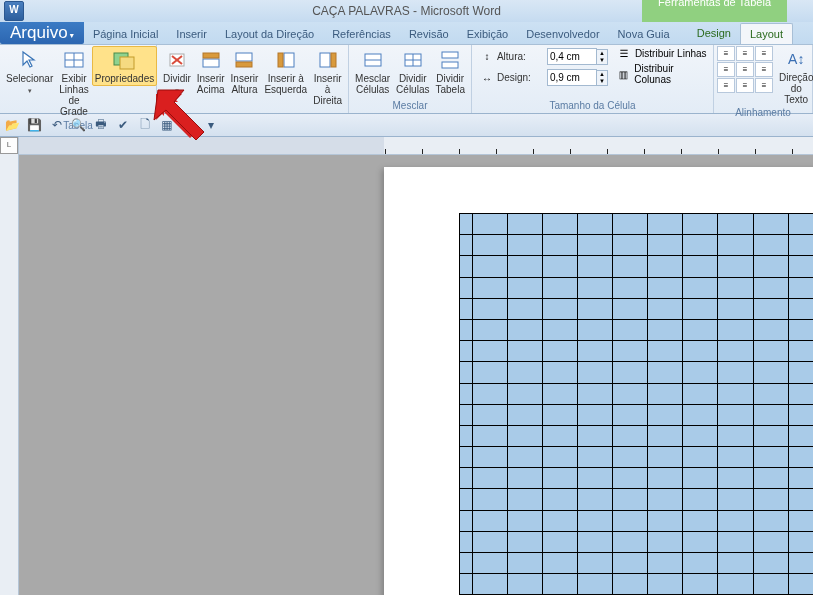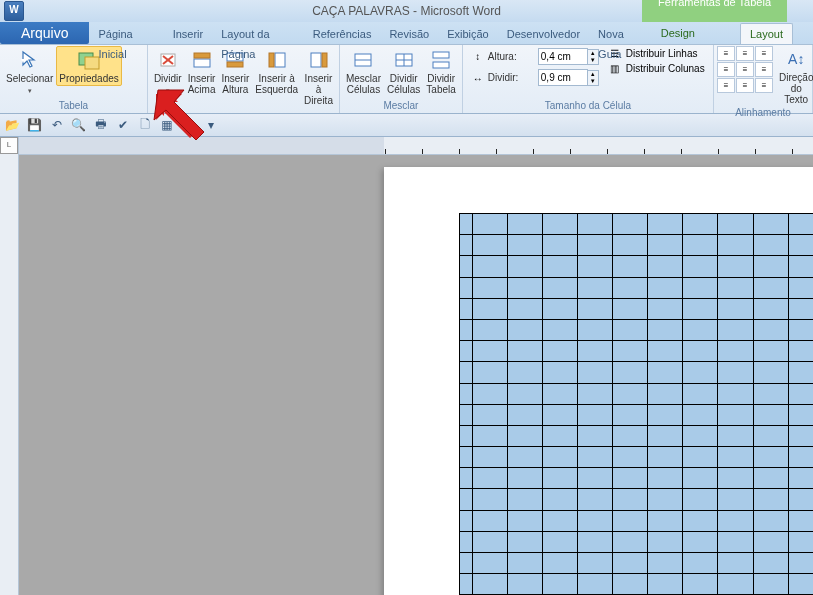--- a/index.html
+++ b/index.html
@@ -59,40 +59,39 @@
   display: flex;
   align-items: flex-end;
   border-bottom: 1px solid #a8bfd6;
   position: relative;
 }
 .file-tab {
   background: linear-gradient(to bottom, #3b7bc4, #2c66b1);
   color: #fff;
   height: 22px;
   line-height: 22px;
-  padding: 0 21px;
-  font-size: 14px;
+  padding: 0 10px;
+  font-size: 17px;
   border-radius: 0 0 2px 2px;
 }
 .file-tab::after { content: " ▾"; font-size: 8px; }
 .tab {
   padding: 0 9px;
   height: 20px;
   line-height: 20px;
   color: #3b5b7e;
   font-size: 11px;
   cursor: pointer;
 }
 .tab.context { color: #2b6a1e; }
 .tab.active {
   background: #f3f6fa;
   border: 1px solid #a8bfd6;
   border-bottom: none;
   border-radius: 2px 2px 0 0;
-  margin-left: 36px;
 }
 .context-tabs {
   display: flex;
   margin-left: auto;
   margin-right: 20px;
 }
 
 
 .ribbon {
   height: 68px;
@@ -323,21 +322,21 @@
     <span> - </span>
     <span>Microsoft Word</span>
   </div>
   <div class="tools-tab">Ferramentas de Tabela</div>
 </div>
 
 <div class="tabs">
   <div class="file-tab">Arquivo</div>
   <div class="tab">Página Inicial</div>
   <div class="tab">Inserir</div>
-  <div class="tab">Layout da Página</div>
+  <div class="tab">Layout da Direção</div>
   <div class="tab">Referências</div>
   <div class="tab">Revisão</div>
   <div class="tab">Exibição</div>
   <div class="tab">Desenvolvedor</div>
   <div class="tab">Nova Guia</div>
   <div class="context-tabs">
     <div class="tab context">Design</div>
     <div class="tab context active">Layout</div>
   </div>
 </div>
@@ -347,20 +346,31 @@
   <div class="group" style="width:150px">
     <div class="group-body">
       <div class="bigbtn">
         <div class="icon">
           <svg width="20" height="20" viewBox="0 0 20 20">
               <path d="M3 2 L3 15 L7 11 L10 17 L12 16 L9 10 L14 10 Z" fill="#fff" stroke="#3a75b7" stroke-width="1.2"></path>
             </svg>
         </div>
         <div class="lbl">Selecionar</div>
         <div class="drop">▾</div>
+      </div>
+      <div class="bigbtn">
+        <div class="icon">
+          <svg width="22" height="20" viewBox="0 0 22 20">
+              <rect x="2" y="3" width="18" height="14" fill="#fff" stroke="#4c7fbf"></rect>
+              <line x1="2" y1="10" x2="20" y2="10" stroke="#4c7fbf"></line>
+              <line x1="11" y1="3" x2="11" y2="17" stroke="#4c7fbf"></line>
+            </svg>
+        </div>
+        <div class="lbl">Exibir Linhas</div>
+        <div class="lbl">de Grade</div>
       </div>
       <div class="bigbtn highlighted">
         <div class="icon">
           <svg width="22" height="20" viewBox="0 0 22 20">
               <rect x="1" y="3" width="14" height="12" fill="#8fd28f" stroke="#4a8a4a"></rect>
               <rect x="7" y="7" width="14" height="12" fill="#f5da81" stroke="#c39b2a"></rect>
             </svg>
         </div>
         <div class="lbl">Propriedades</div>
       </div>
@@ -469,21 +479,21 @@
             <span class="d-icon">↕</span>
             <span class="slbl">Altura:</span>
             <input class="sval" value="0,4 cm" style="">
             <div class="spin">
                 <span>▲</span>
                 <span>▼</span>
               </div>
           </div>
           <div class="size-row">
             <span class="d-icon">↔</span>
-            <span class="slbl">Dividir:</span>
+            <span class="slbl">Design:</span>
             <input class="sval" value="0,9 cm" style="">
             <div class="spin">
                 <span>▲</span>
                 <span>▼</span>
               </div>
           </div>
         </div>
       </div>
       <div class="dist-pair" style="margin-left:8px">
         <div class="group-body">

